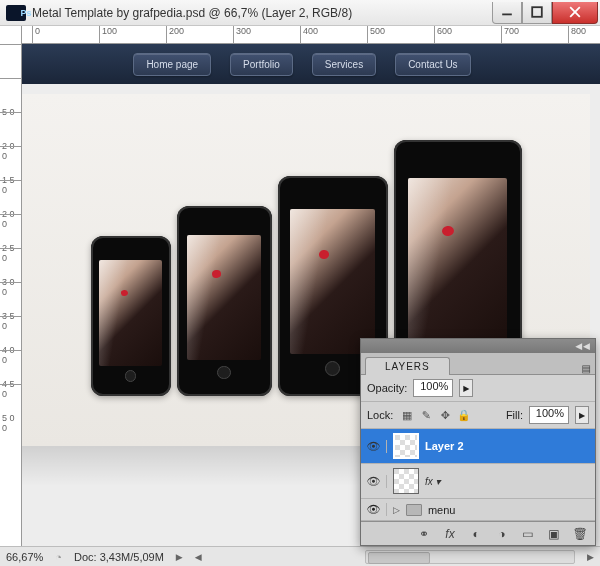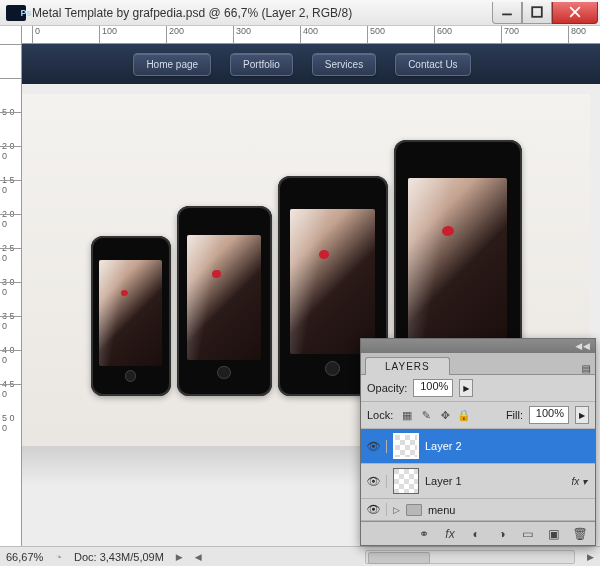--- a/index.html
+++ b/index.html
@@ -147,21 +147,21 @@
     display: flex; align-items: center; gap: 6px; padding: 4px 4px;
     border-bottom: 1px solid #b3b3b3;
   }
   .layer .eye { width: 22px; text-align: center; color: #333; border-right: 1px solid #b3b3b3; padding-right: 4px; }
   .layer .thumb {
     width: 26px; height: 26px; border: 1px solid #666; background:
       repeating-conic-gradient(#fff 0 25%, #ddd 0 50%) 0 0/10px 10px;
   }
   .layer.selected { background: #2f7bd9; color: #fff; }
   .layer.selected .thumb { border: 2px solid #fff; }
-  .layer .name { flex: 1; font-weight: normal; }
+  .layer .name { flex: 1; font-weight: bold; }
   .layer.unselected .name { font-weight: normal; color: #222; }
   .layer .fx { font-size: 10px; font-style: italic; color: #333; padding-right: 4px; }
   .group-layer { display:flex; align-items:center; gap:6px; padding: 4px; border-bottom:1px solid #b3b3b3;}
   .group-layer .eye { width:22px; text-align:center; border-right:1px solid #b3b3b3; padding-right:4px;}
   .group-layer .tri { font-size: 9px; color:#555; }
   .group-layer .folder { width:16px; height:12px; background:#b7b7b7; border:1px solid #888; border-radius:1px; display:inline-block; }
 
   .panel-footer {
     height: 24px; display: flex; align-items: center; justify-content: flex-end;
     gap: 8px; padding: 0 6px; border-top: 1px solid #8e8e8e; background:#cfcfcf;
@@ -335,21 +335,20 @@
 
   <div class="layer-list">
     <div class="layer selected">
       <div class="eye">👁</div>
       <div class="thumb"></div>
       <div class="name">Layer 2</div>
     </div>
     <div class="layer unselected">
       <div class="eye">👁</div>
       <div class="thumb"></div>
-      <div class="name">Layer 1</div>
       <div class="fx">fx ▾</div>
     </div>
     <div class="group-layer">
       <div class="eye">👁</div>
       <span class="tri">▷</span>
       <span class="folder"></span>
       <span>menu</span>
     </div>
   </div>
 

